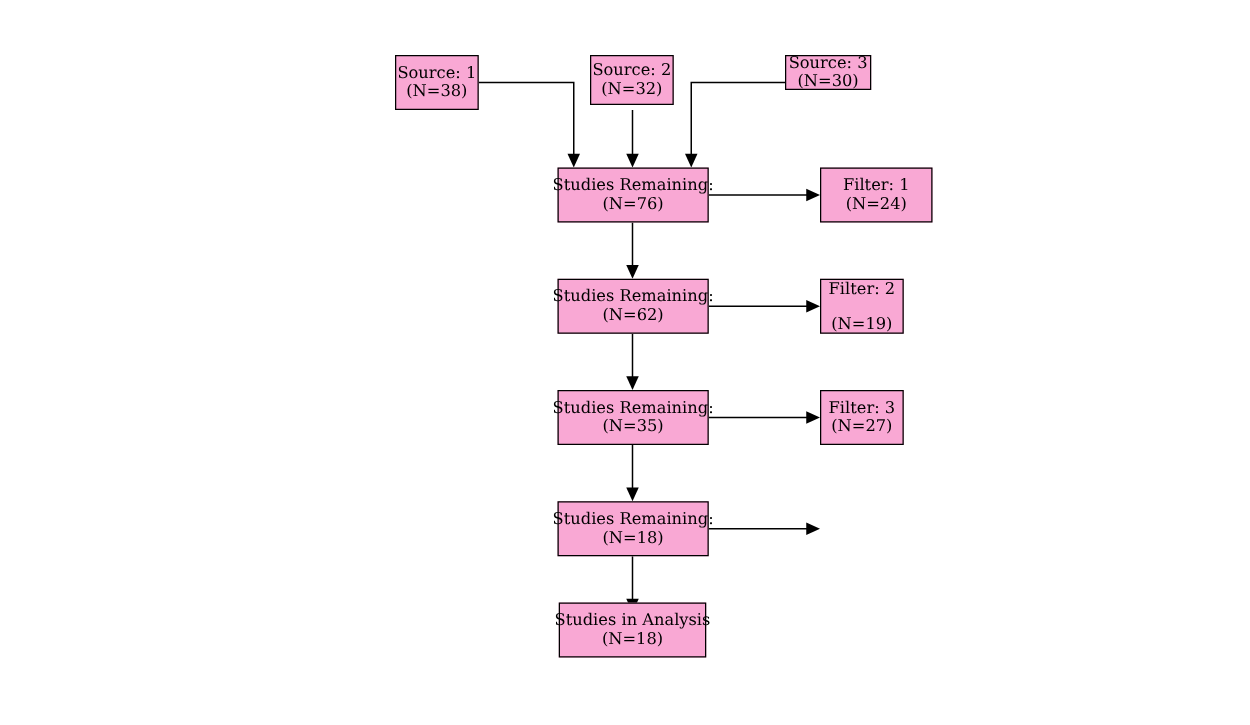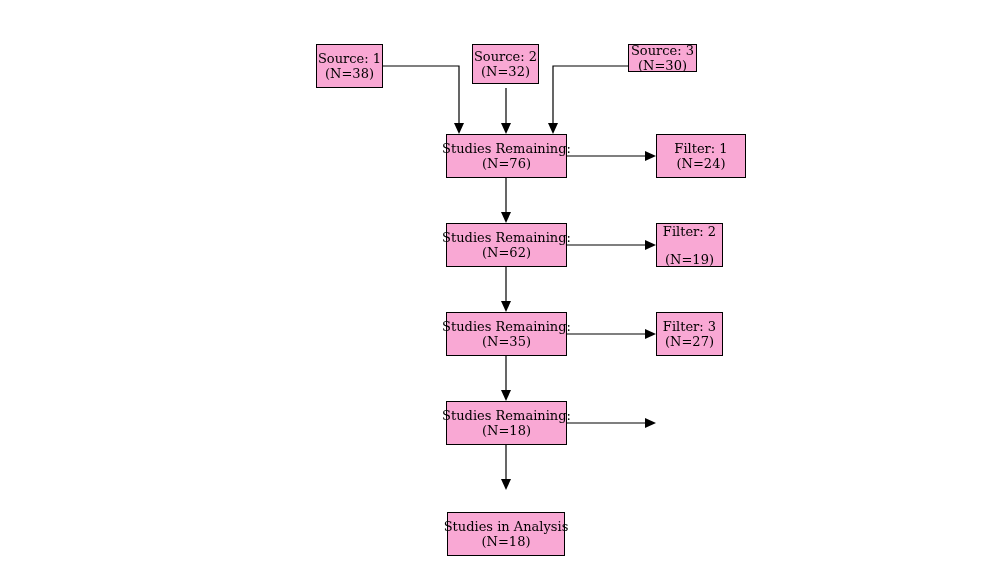--- a/index.html
+++ b/index.html
@@ -33,21 +33,21 @@
   }
   
   .n-source1   { left: 316px; top: 44px;  width: 67px;  height: 44px; }
   .n-source2   { left: 472px; top: 44px;  width: 67px;  height: 40px; }
   .n-source3   { left: 628px; top: 44px;  width: 69px;  height: 28px; }
   
   .n-remaining1{ left: 446px; top: 134px; width: 121px; height: 44px; }
   .n-remaining2{ left: 446px; top: 223px; width: 121px; height: 44px; }
   .n-remaining3{ left: 446px; top: 312px; width: 121px; height: 44px; }
   .n-remaining4{ left: 446px; top: 401px; width: 121px; height: 44px; }
-  .n-analysis  { left: 447px; top: 512px; width: 118px; height: 44px; }
+  .n-analysis  { left: 447px; top: 482px; width: 118px; height: 44px; }
   
   .n-filter1   { left: 656px; top: 134px; width: 90px;  height: 44px; }
   .n-filter2   { left: 656px; top: 223px; width: 67px;  height: 44px; gap: 13px; }
   .n-filter3   { left: 656px; top: 312px; width: 67px;  height: 44px; }
   .n-filter4   { left: 656px; top: 401px; width: 67px;  height: 44px; }
   .edge { stroke: #000000; stroke-width: 1.2; fill: none; }
   .head { fill: #000000; stroke: none; }
 </style>
 </head>
 <body>

